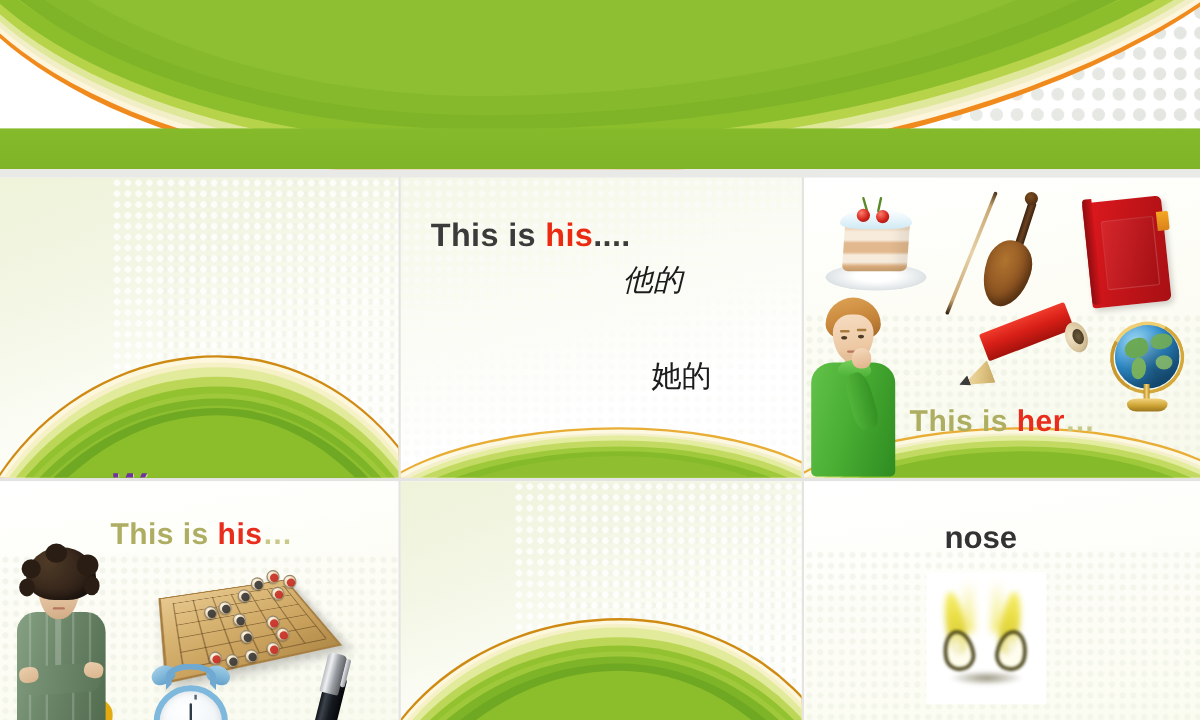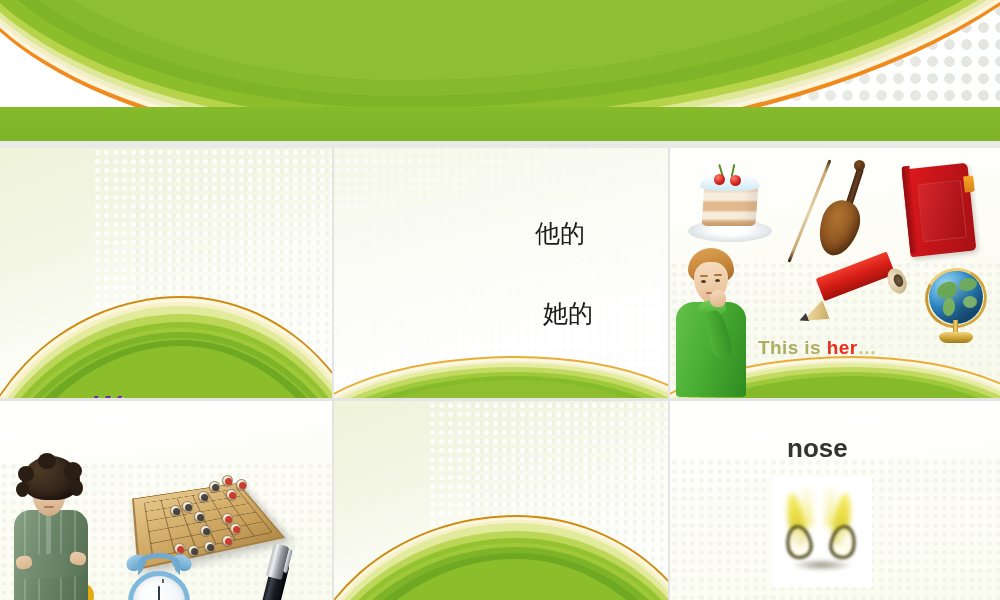--- a/index.html
+++ b/index.html
@@ -554,22 +554,25 @@
         <div class="sw swB1"></div>
         <div class="sw swB2"></div>
         <div class="sw swB3"></div>
         <div class="sw swB4"></div>
         <div class="sw swB5"></div>
         <div class="sw swB6"></div>
         <div class="sw swB7"></div>
         <div class="sw swB8"></div>
       </div>
 
-
-      <div class="s2 s2-cn" style="left:201px; top:69px;">他的</div>
+      <div class="s2 s2-en" style="left:25px; top:33px;">
+        <span>This is </span><span class="hl">his</span><span>....</span>
+      </div>
+
+      <div class="s2 s2-cn" style="left:185px; top:69px;font-style:italic;">他的</div>
 
 
       <div class="s2 s2-cn" style="left:209px; top:149px;">她的</div>
     </div>
 
     <div class="tile">
       <div class="slidebg">
         <div class="topwash" style="background:linear-gradient(170deg,#ffffff 0%,#fdfdf6 40%,#f7f9ea 100%);"></div>
         <div class="halftone2" style="left:0; width:100%; top:45%; height:55%; opacity:.7;"></div>
         <div class="sw swB1"></div>
@@ -635,31 +638,34 @@
           <div class="kid-eye" style="left:7px; top:18px;"></div>
           <div class="kid-eye" style="left:21px; top:17px;"></div>
           <div class="kid-mouth" style="left:12px; top:30px;"></div>
         </div>
         <div class="kid-neck"></div>
         <div class="kid-collar"></div>
         <div class="kid-arm"></div>
         <div class="kid-hand"></div>
       </div>
 
-      <div class="phrase" style="left:88px; top:189px; font-size:19px;">
+      <div class="phrase" style="left:88px; top:189px; font-size:25px;">
         <span>This is </span><span class="hl">her</span><span class="dots">…</span>
       </div>
     </div>
 
     <div class="tile">
       <div class="slidebg">
         <div class="topwash" style="background:linear-gradient(172deg,#ffffff 0%,#fdfdf6 45%,#fafbef 100%);"></div>
         <div class="halftone2" style="left:0; width:100%; top:30%; height:70%; opacity:.65;"></div>
       </div>
 
+      <div class="phrase" style="left:92px; top:30px; font-size:25px;">
+        <span>This is </span><span class="hl">his</span><span class="dots">…</span>
+      </div>
 
       <div class="kid" style="left:14px; top:55px; width:78px; height:108px;">
         <div class="kid2-body">
           <div class="kid2-stripe" style="left:10px; top:0; width:2px; height:100%;"></div>
           <div class="kid2-stripe" style="left:24px; top:0; width:2px; height:100%;"></div>
           <div class="kid2-stripe" style="left:46px; top:0; width:2px; height:100%;"></div>
           <div class="kid2-stripe" style="left:60px; top:0; width:2px; height:100%;"></div>
         </div>
         <div class="kid2-placket"></div>
         <div class="kid2-arms"></div>

